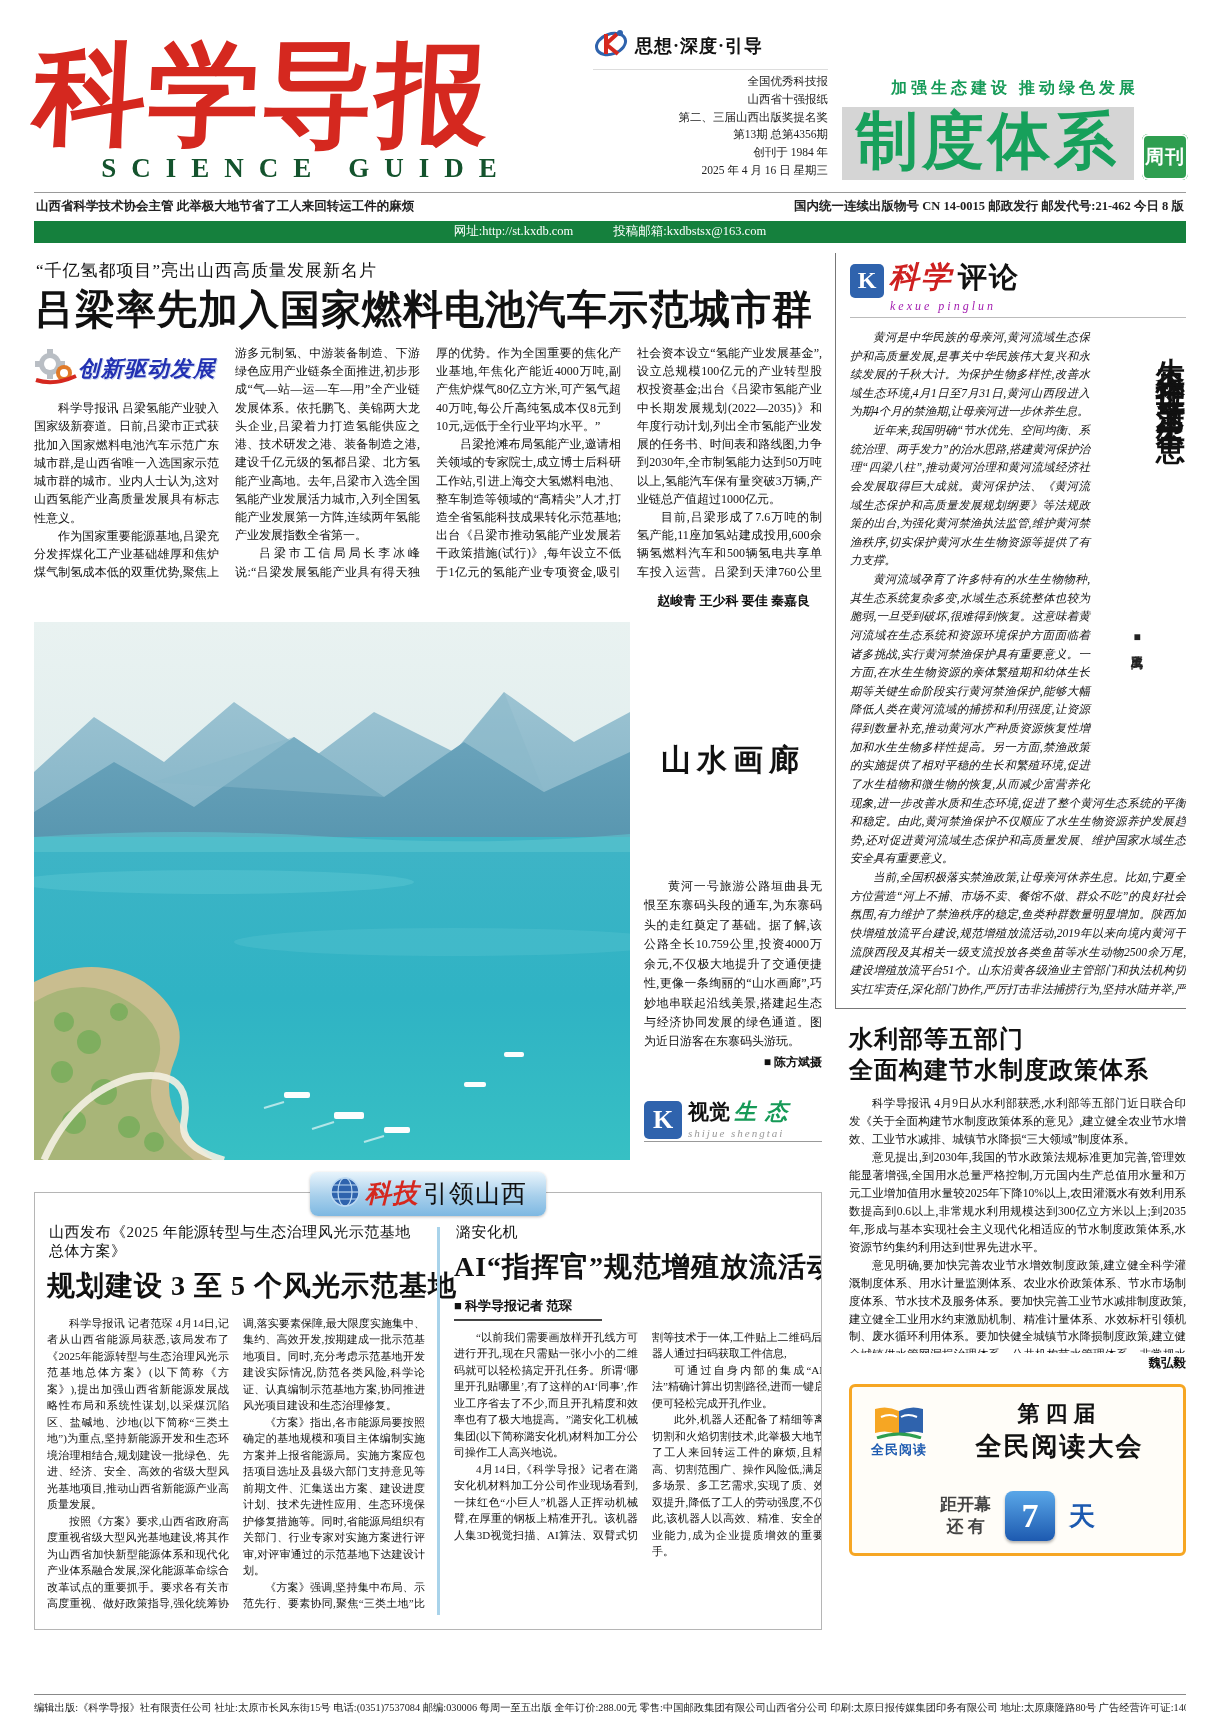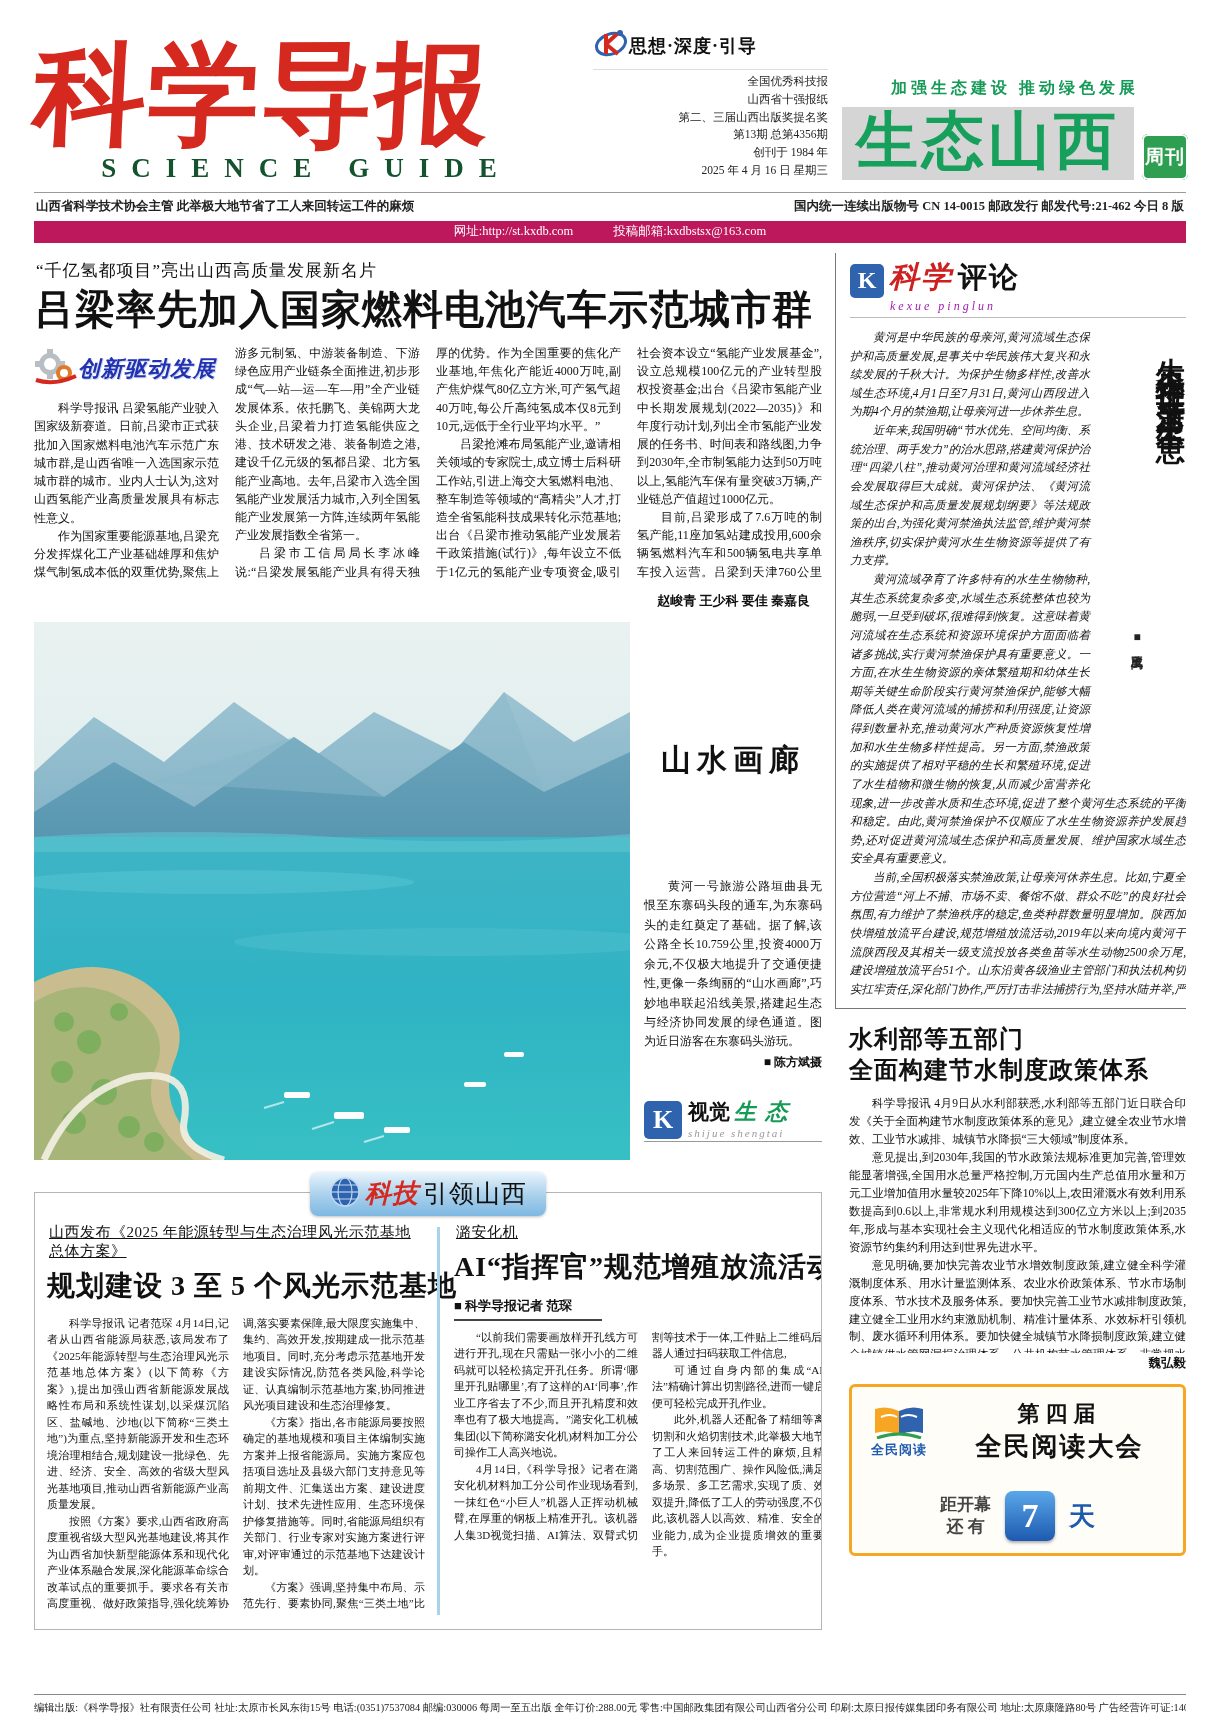--- a/index.html
+++ b/index.html
@@ -5,35 +5,35 @@
   html,body{margin:0;padding:0;background:#f2f2f2;}
   .sheet{position:relative;width:1220px;height:1725px;margin:0 auto;background:#fff;
     font-family:"Liberation Serif","DejaVu Serif",serif;color:#111;overflow:hidden;}
   
   .header{display:flex;align-items:flex-end;padding:26px 34px 8px 34px;gap:14px;}
   .mast-left{width:545px;flex:none;}
   .mast-title{font-size:112px;line-height:0.98;font-weight:900;color:#d5281f;
     letter-spacing:2px;transform:skewX(-3deg);white-space:nowrap;}
   .mast-sub{margin-top:2px;text-align:center;font-size:27px;letter-spacing:15px;color:#14532d;font-weight:bold;}
   .mast-mid{width:235px;flex:none;padding-bottom:4px;}
-  .mast-slogan-row{display:flex;align-items:center;justify-content:flex-start;border-bottom:1px solid #ddd;padding-bottom:3px;}
+  .mast-slogan-row{display:flex;align-items:center;gap:6px;justify-content:flex-start;border-bottom:1px solid #ddd;padding-bottom:3px;}
   .mast-slogan{font-size:18px;font-weight:bold;letter-spacing:1px;}
   .honor{font-size:11.5px;text-align:right;line-height:1.55;color:#222;margin-top:3px;}
   .mast-right{flex:1;padding-bottom:4px;}
   .eco-slogan{font-size:16px;color:#169a57;letter-spacing:4px;text-align:center;font-weight:bold;margin-bottom:8px;}
   .eco-row{display:flex;align-items:flex-end;gap:8px;justify-content:center;}
   .eco-box{background:#d5d5d5;padding:2px 14px 6px 14px;}
   .eco-name{font-size:62px;font-weight:900;color:#17a05b;letter-spacing:4px;line-height:1.05;white-space:nowrap;}
   .seal{width:46px;height:46px;background:#2e9e50;border-radius:6px;display:flex;align-items:center;justify-content:center;
     box-shadow:inset 0 0 0 2px #fff,inset 0 0 0 4px #2e9e50;flex:none;}
   .seal span{color:#fff;font-size:19px;font-weight:900;letter-spacing:1px;}
   
   .pubrow{border-top:1.5px solid #9a9a9a;margin:0 34px;padding:5px 2px 4px 2px;display:flex;justify-content:space-between;
     font-size:12.5px;font-weight:bold;color:#222;}
-  .bluebar{margin:2px 34px 0 34px;background:#be185d;color:#fff;font-size:12.5px;height:22px;
+  .bluebar{margin:2px 34px 0 34px;background:#15803d;color:#fff;font-size:12.5px;height:22px;
     display:flex;align-items:center;justify-content:center;gap:40px;}
   
   .content{display:flex;margin:10px 34px 0 34px;gap:0;}
   .left-col{width:788px;flex:none;padding-right:13px;}
   .right-col{width:351px;flex:none;}
   
   .lead-kicker{font-size:17px;letter-spacing:1px;margin:6px 0 4px 2px;}
   .lead-headline{font-family:"Liberation Sans","DejaVu Sans",sans-serif;font-size:40px;font-weight:900;
     letter-spacing:1px;line-height:1.15;margin:2px 0 12px 0;white-space:nowrap;}
   .lead-body{column-count:4;column-gap:16px;height:242px;overflow:hidden;font-size:12px;line-height:1.52;text-align:justify;}
@@ -62,21 +62,21 @@
   .tech-banner{position:relative;z-index:2;width:236px;height:44px;margin:12px auto -24px auto;
     background:linear-gradient(180deg,#e8f4fc 0%,#a7cfeb 55%,#7db8e2 100%);border-radius:8px;
     display:flex;align-items:center;justify-content:center;gap:4px;box-shadow:0 1px 3px rgba(0,0,0,.25);}
   .tech-script{font-size:26px;font-weight:900;color:#d5281f;font-style:italic;letter-spacing:1px;}
   .tech-rest{font-size:25px;font-weight:400;letter-spacing:1px;font-family:"Liberation Sans",sans-serif;}
   
   .bottom-box{border:1px solid #b5b5b5;display:flex;padding:30px 12px 10px 12px;height:396px;overflow:hidden;}
   .plan-sec{width:378px;flex:none;padding-right:12px;}
   .vdiv{width:3px;background:#a9d3ea;flex:none;margin:4px 0;}
   .ai-sec{flex:1;padding-left:14px;}
-  .sec-kicker{font-size:15px;letter-spacing:.5px;margin:0 0 6px 2px;text-decoration:underline;}
+  .sec-kicker{font-size:15px;letter-spacing:.5px;margin:0 0 6px 2px;}
   .sec-headline{font-size:28px;font-weight:900;letter-spacing:1px;margin:0 0 10px 0;white-space:nowrap;
     font-family:"Liberation Serif",serif;}
   .cols2{column-count:2;column-gap:14px;font-size:11px;line-height:1.5;text-align:justify;height:300px;overflow:hidden;}
   .ai-byline{font-size:13px;font-weight:bold;border-bottom:2px solid #444;display:inline-block;
     padding:0 30px 4px 0;margin-bottom:8px;}
   
   .comment-box{border-left:1px solid #777;border-bottom:1px solid #777;padding:4px 0 12px 14px;}
   .cmt-logo-row{display:flex;align-items:flex-end;gap:5px;}
   .cmt-sci{font-size:30px;font-weight:900;color:#ce2020;font-style:italic;letter-spacing:2px;}
   .cmt-title{font-size:29px;font-weight:900;letter-spacing:2px;}
@@ -140,21 +140,21 @@
         <div>第二、三届山西出版奖提名奖</div>
         <div>第13期 总第4356期</div>
         <div>创刊于 1984 年</div>
         <div>2025 年 4 月 16 日 星期三</div>
       </div>
     </div>
     <div class="mast-right">
       <div class="eco-slogan">加强生态建设  推动绿色发展</div>
       <div class="eco-row">
         <div class="eco-box">
-          <span class="eco-name">生态山西</span>
+          <span class="eco-name">制度体系</span>
         </div>
         <div class="seal">
           <span>周刊</span>
         </div>
       </div>
     </div>
   </div>
 
   <div class="pubrow">
     <span>山西省科学技术协会主管  此举极大地节省了工人来回转运工件的麻烦</span>

